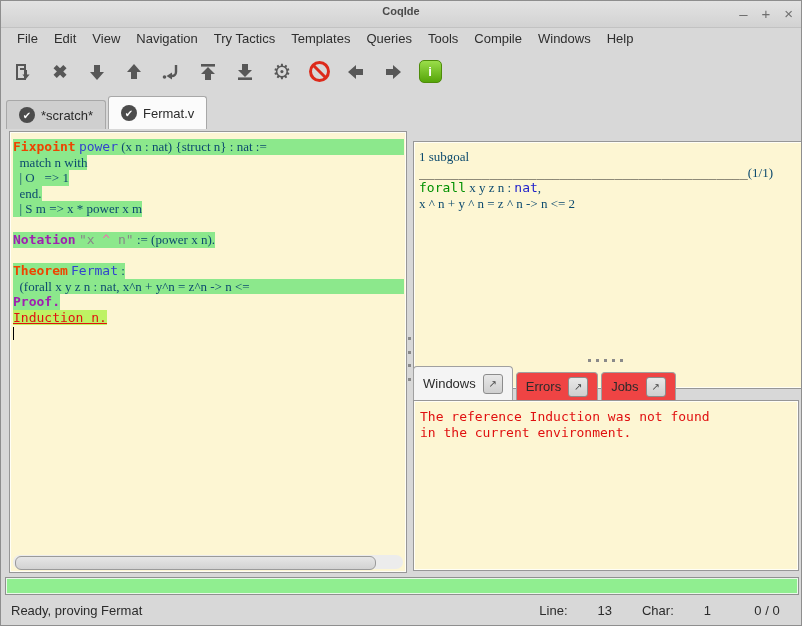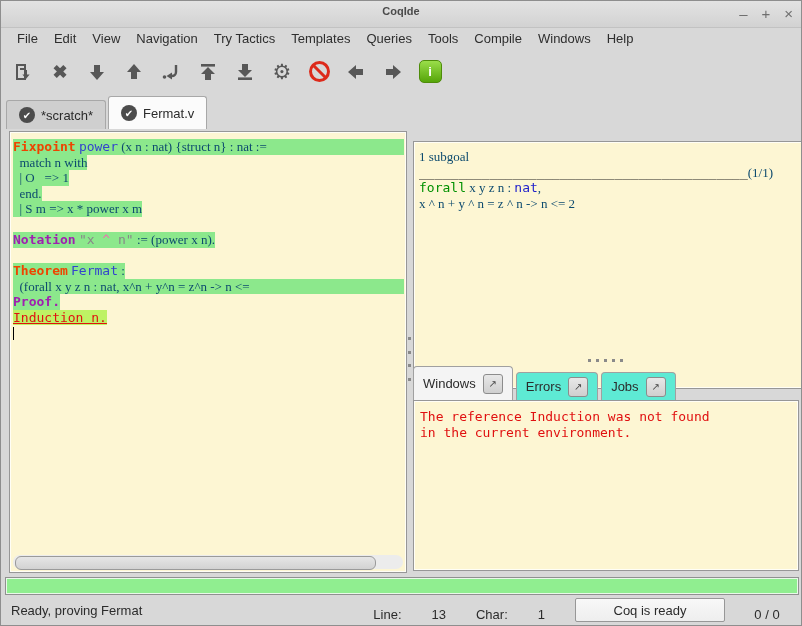--- a/index.html
+++ b/index.html
@@ -73,21 +73,21 @@
   
   .goals{left:412px;top:140px;width:384px;height:222px;padding:12px;}
   .goalsinner{position:absolute;left:5px;top:7px;right:3px;bottom:3px;overflow:hidden;}
   .rule{white-space:pre;color:#1a1a1a;}
   .kwgreen{color:#009000;}
   .blue{color:#2222cc;}
   
   .msgtabs{position:absolute;left:412px;top:364px;width:384px;height:35px;display:flex;align-items:flex-end;}
   .mtab{height:27px;display:flex;align-items:center;gap:7px;padding:0 9px;
     border:1px solid #a0a0a0;border-bottom:none;border-radius:4px 4px 0 0;
-    background:#5eead4;font-size:13px;margin-right:3px;font-family:"Liberation Sans",sans-serif;}
+    background:#ef4444;font-size:13px;margin-right:3px;font-family:"Liberation Sans",sans-serif;}
   .mtab.active{background:#f4f4f4;height:33px;}
   .detach{width:18px;height:18px;border:1px solid #8c8c8c;border-radius:3px;
     background:linear-gradient(#e8e8e8,#cfcfcf);font-size:10px;color:#444;
     display:flex;align-items:center;justify-content:center;}
   
   .msgs{left:412px;top:399px;width:384px;height:169px;}
   .msgtext{position:absolute;left:6px;top:8px;right:3px;overflow:hidden;}
   .msgtext .cl{color:#e01010;}
   
   .progress{position:absolute;left:4px;top:576px;width:792px;height:16px;
@@ -287,20 +287,17 @@
 
   <div class="progress"></div>
 
   <div class="statusbar">
     <span class="lft">Ready, proving Fermat</span>
     <div class="rgt">
       <span class="lab">Line:</span>
       <span class="val">13</span>
       <span class="lab">Char:</span>
       <span class="val">1</span>
-      <div class="coqstate">
-          <span>Coq is ready</span>
-        </div>
       <span class="counter">0 / 0</span>
     </div>
   </div>
 
 </div>
 
 </body></html>

